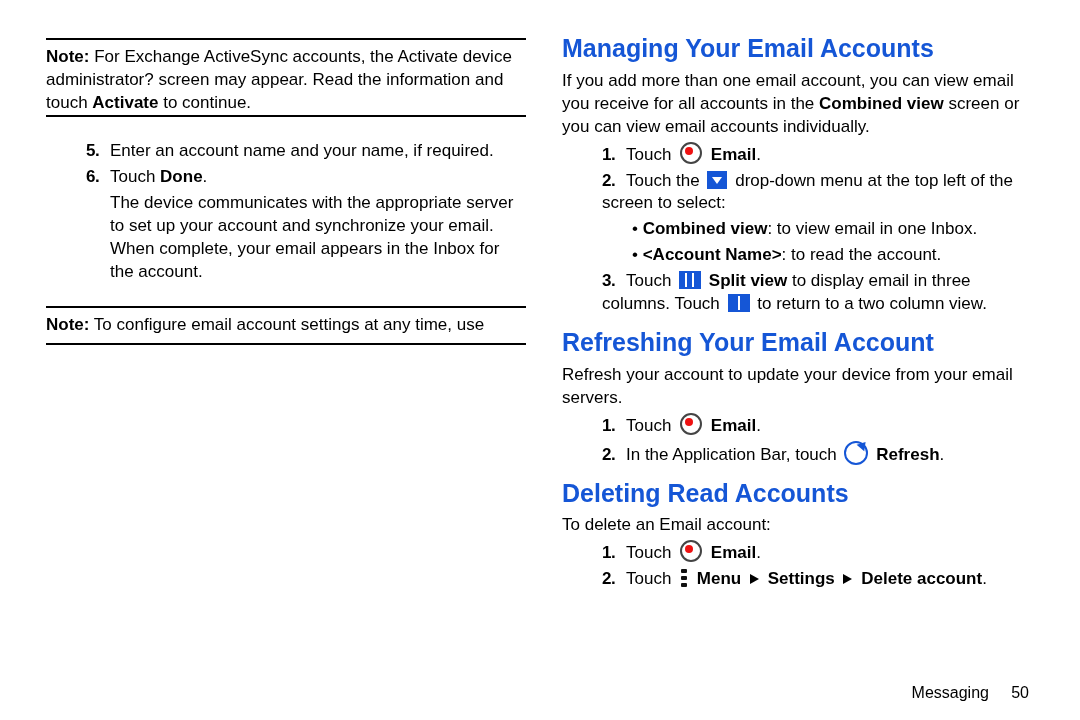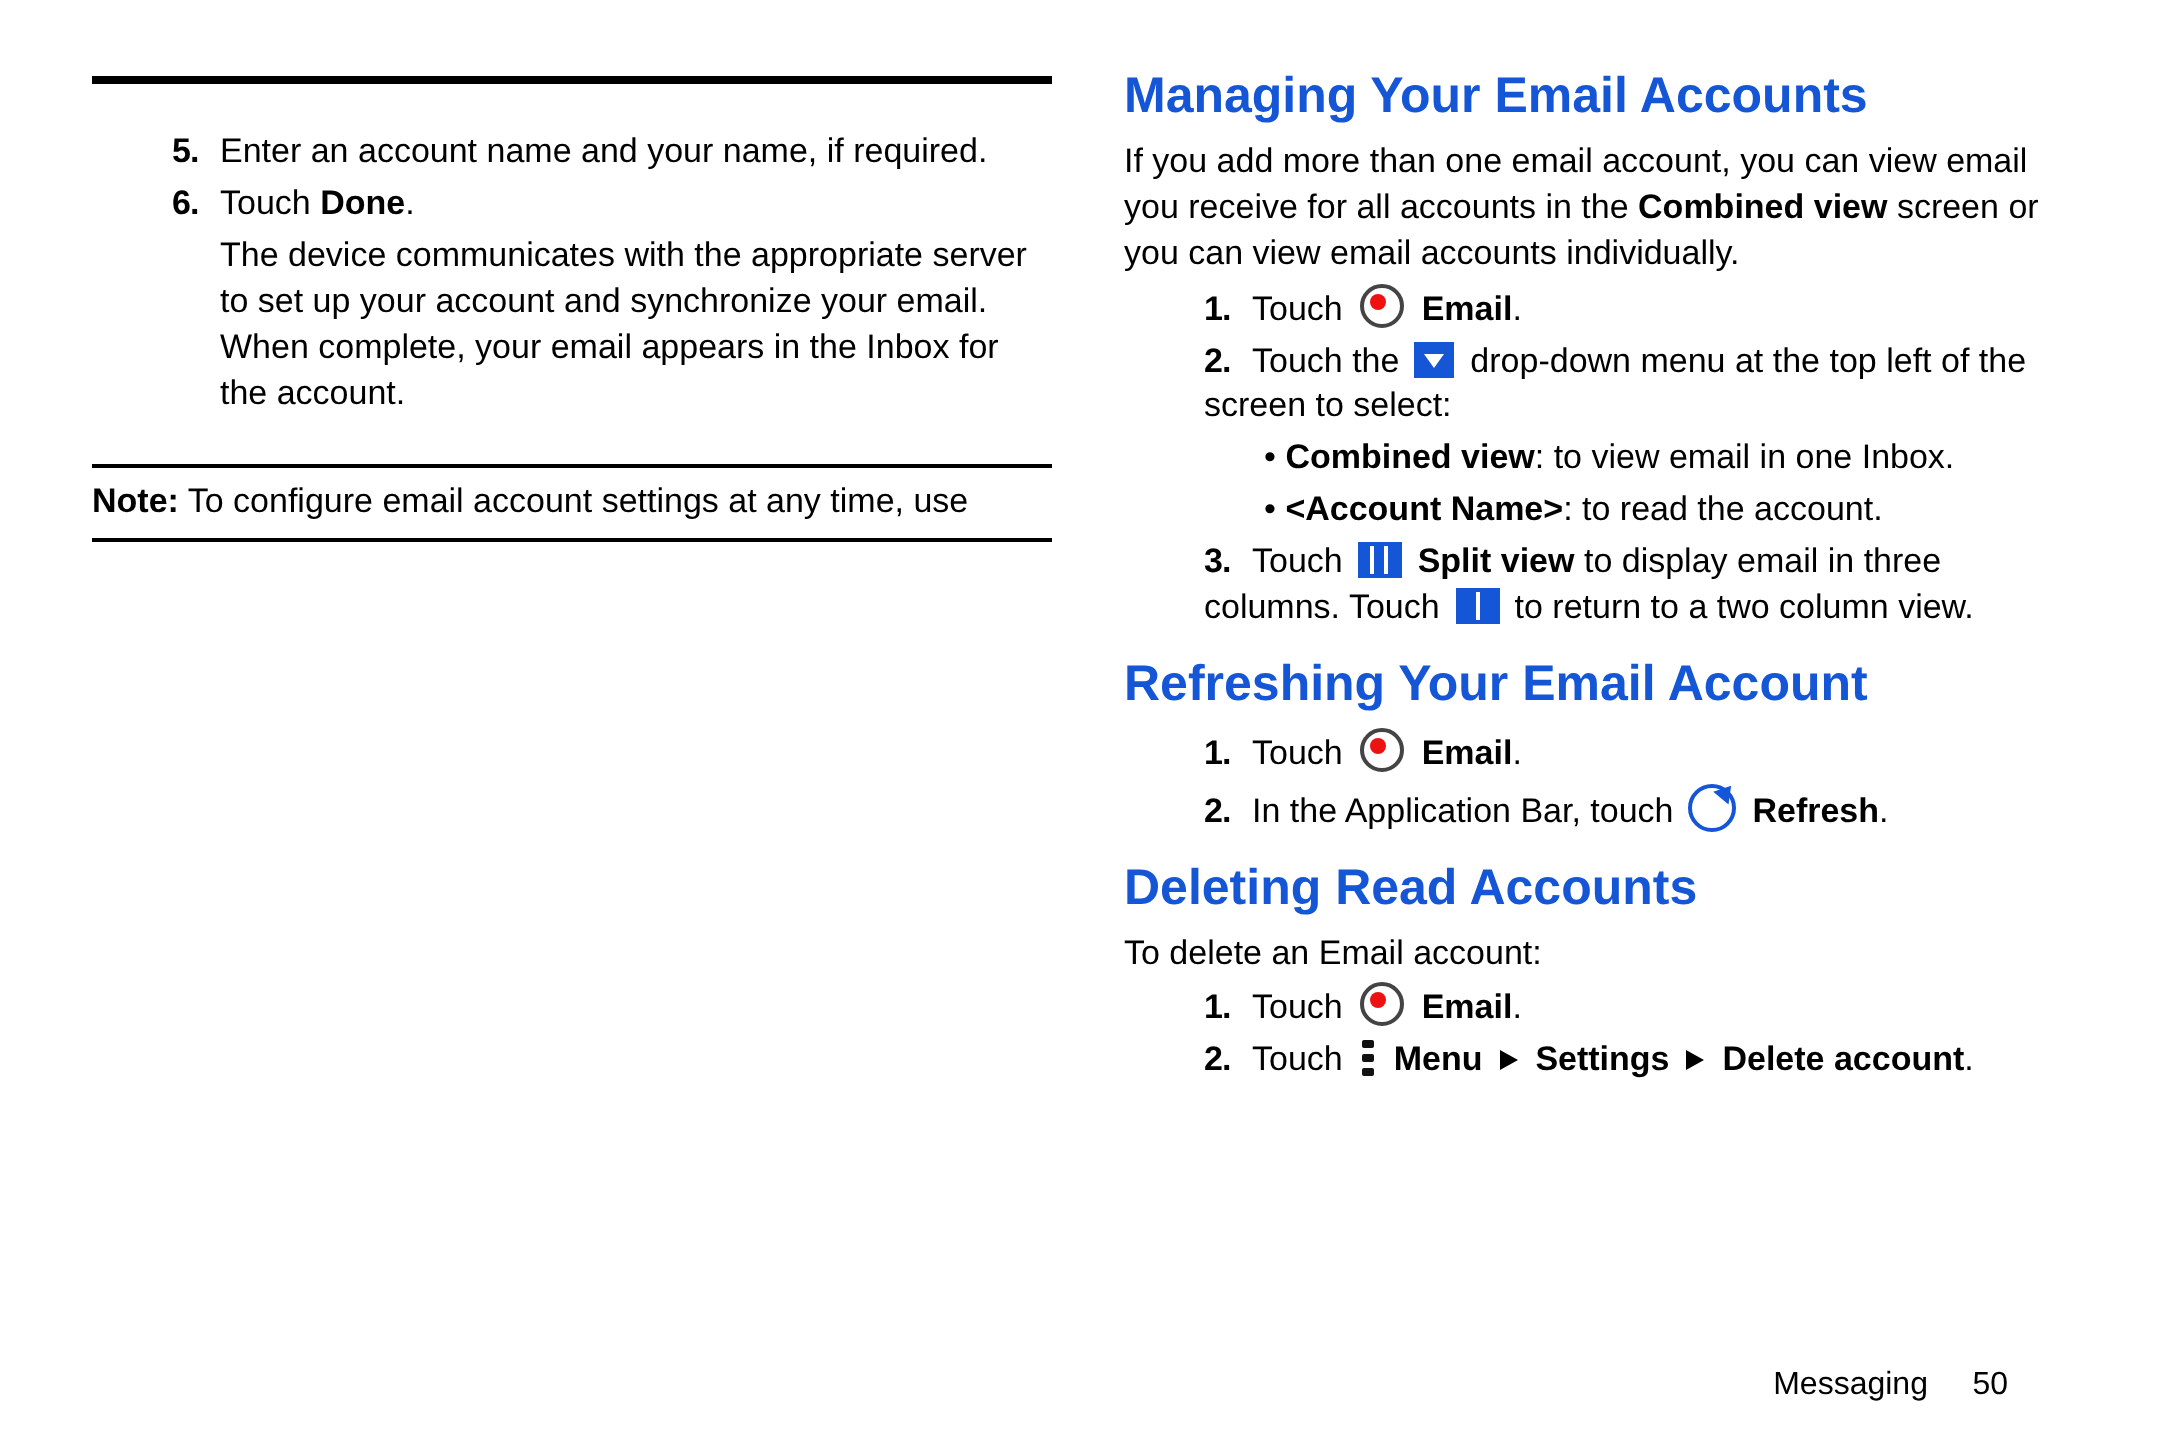--- a/index.html
+++ b/index.html
@@ -62,32 +62,35 @@
     border:2px solid #1556d6;border-radius:50%;position:relative;
   }
   .iconRef::after{
     content:"";position:absolute;right:-2px;top:-2px;width:0;height:0;
     border-left:5px solid transparent;border-right:5px solid transparent;border-bottom:8px solid #1556d6;
     transform:rotate(40deg);
   }
   .bullet{padding-left:70px;}
   .bullet::before{content:"• ";}
   .footer{
-    position:absolute;bottom:18px;right:76px;font-size:16px;color:#000;
+    position:absolute;bottom:18px;right:51px;font-size:16px;color:#000;
   }
   .gap{height:14px;}
   .arrow{display:inline-block;width:0;height:0;border-top:5px solid transparent;border-bottom:5px solid transparent;border-left:9px solid #000;margin:0 4px;vertical-align:0px;}
 </style>
 </head>
 <body>
 
 <div class="page">
 
   <div class="col">
     <hr class="hr">
+    <p>
+      <b>Note:</b><span> For Exchange ActiveSync accounts, the Activate device administrator? screen may appear. Read the information and touch </span><b>Activate</b><span> to continue.</span>
+    </p>
     <div style="padding-left:56px;margin-top:-6px"></div>
     <hr class="hr">
     <div class="gap"></div>
     <p class="indent2">
       <span class="num">5.</span><span>Enter an account name and your name, if required.</span>
     </p>
     <p class="indent2">
       <span class="num">6.</span><span>Touch </span><b>Done</b><span>.</span>
     </p>
     <p style="padding-left:64px">The device communicates with the appropriate server to set up your account and synchronize your email. When complete, your email appears in the Inbox for the account.</p>
@@ -120,20 +123,21 @@
       <b>&lt;Account Name&gt;</b><span>: to read the account.</span>
     </p>
     <p class="indent2">
       <span class="num2">3.</span><span>Touch </span>
       <span class="iconBlue cols"></span>
       <b>Split view</b><span> to display email in three columns. Touch </span>
       <span class="iconBlue cols2"></span><span> to return to a two column view.</span>
     </p>
 
     <p class="blueHd">Refreshing Your Email Account</p>
+    <p>Refresh your account to update your device from your email servers.</p>
     <p class="indent2">
       <span class="num2">1.</span><span>Touch </span>
       <span class="iconCircle"></span>
       <b>Email</b><span>.</span>
     </p>
     <p class="indent2">
       <span class="num2">2.</span><span>In the Application Bar, touch </span>
       <span class="iconRef"></span>
       <b>Refresh</b><span>.</span>
     </p>

